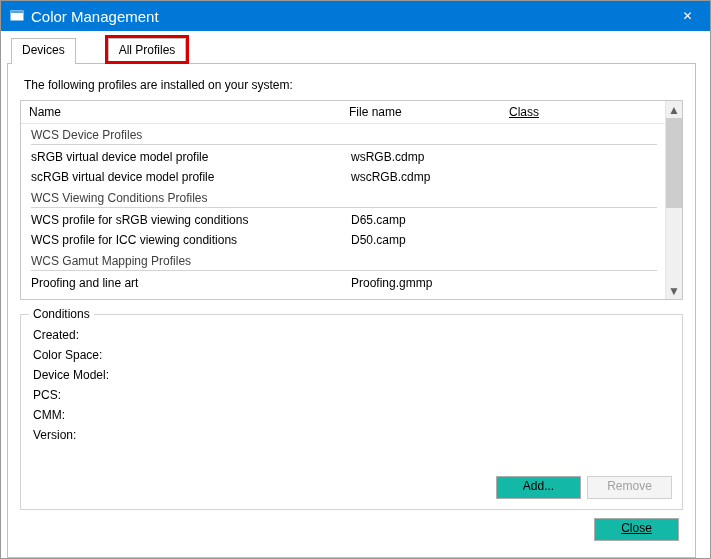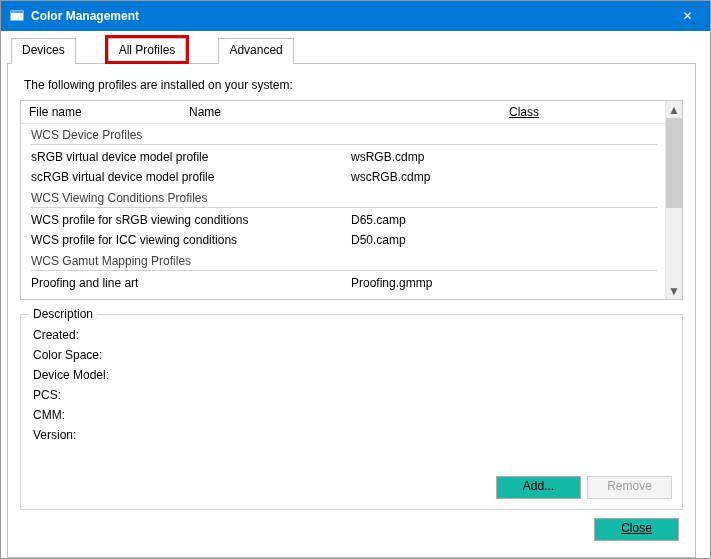--- a/index.html
+++ b/index.html
@@ -1,19 +1,19 @@
 <!DOCTYPE html>
 <html><head>
 <meta charset="utf-8">
 <style>
   * { box-sizing: border-box; font-family: "Segoe UI", Tahoma, sans-serif; font-size: 12px; }
   body { margin: 0; background: #fff; width: 711px; height: 559px; overflow: hidden; border: 1px solid #999; }
   .titlebar { background: #0078d7; color: #fff; height: 30px; display: flex; align-items: center; padding: 0 0 0 8px; }
   .titlebar .icon-slot { width: 16px; height: 16px; margin-right: 6px; display:inline-flex; align-items:center; justify-content:center; }
-  .titlebar .title { font-size: 12px; font-weight: bold; }
+  .titlebar .title { font-size: 15px; }
   .titlebar .spacer { flex: 1; }
   .titlebar .close { width: 45px; height: 30px; display:flex; align-items:center; justify-content:center; color:#fff; font-size: 13px; }
   .body-area { padding: 6px 14px 0 6px; background:#fff; height: calc(100% - 30px); display:flex; flex-direction:column; }
   .tabs { display:flex; height: 26px; margin-left:4px;gap:32px; }
   .tab { padding: 4px 10px; border: 1px solid #c0c0c0; border-bottom: none; background:#fff; margin-right: 0px; position:relative; top:1px; color:#000; }
   .tab.inactive { background:#fff; color:#000; }
   .tab.active { background:#fff; border-bottom: 1px solid #fff; z-index: 2; }
   .highlight { position:absolute; border:3px solid #d60000; top:-4px; left:-4px; right:-4px; bottom:-1px; pointer-events:none; }
   .tab-panel { border: 1px solid #c0c0c0; flex:1; padding: 12px 12px 8px 12px; display:flex; flex-direction:column; overflow:hidden; }
   .intro { margin: 2px 0 8px 4px; }
@@ -58,31 +58,30 @@
     </div>
 </div>
 
 <div class="body-area">
   <div class="tabs">
     <div class="tab inactive"><span>Devices</span></div>
     <div class="tab active" style="position:relative">
       <span>All Profiles</span>
       <span class="highlight"></span>
     </div>
-    <div class="tab inactive"><span>Advanced</span></div>
   </div>
 
   <div class="tab-panel">
     <div class="intro">The following profiles are installed on your system:</div>
 
     <div class="listview">
       <div class="listview-content">
         <div class="lv-header">
+          <div class="col col-name">Name</div>
           <div class="col col-file">File name</div>
-          <div class="col col-name">Name</div>
           <div class="col col-class">Class</div>
         </div>
         <div class="lv-body">
 
           <div class="group-header">WCS Device Profiles</div>
           <div class="group-line"></div>
           <div class="row">
             <div class="col col-name">sRGB virtual device model profile</div>
             <div class="col col-file">wsRGB.cdmp</div>
             <div class="col col-class"></div>
@@ -121,21 +120,21 @@
           </div>
         <div class="scroll-thumb"></div>
         <div class="scroll-track"></div>
         <div class="scroll-btn">
             <span>▼</span>
           </div>
       </div>
     </div>
 
     <div class="groupbox">
-      <div class="legend">Description</div>
+      <div class="legend">Conditions</div>
       <div class="desc-row">Created:</div>
       <div class="desc-row">Color Space:</div>
       <div class="desc-row">Device Model:</div>
       <div class="desc-row">PCS:</div>
       <div class="desc-row">CMM:</div>
       <div class="desc-row">Version:</div>
 
       <div class="btn-row">
         <div class="winbtn"><span>Add...</span></div>
         <div class="winbtn disabled"><span>Remove</span></div>

